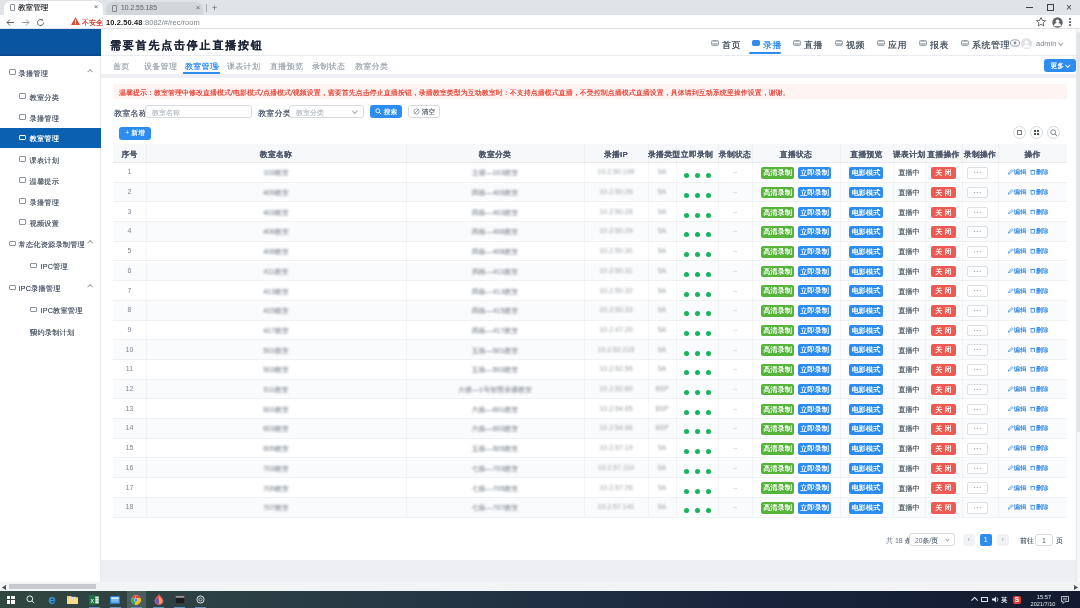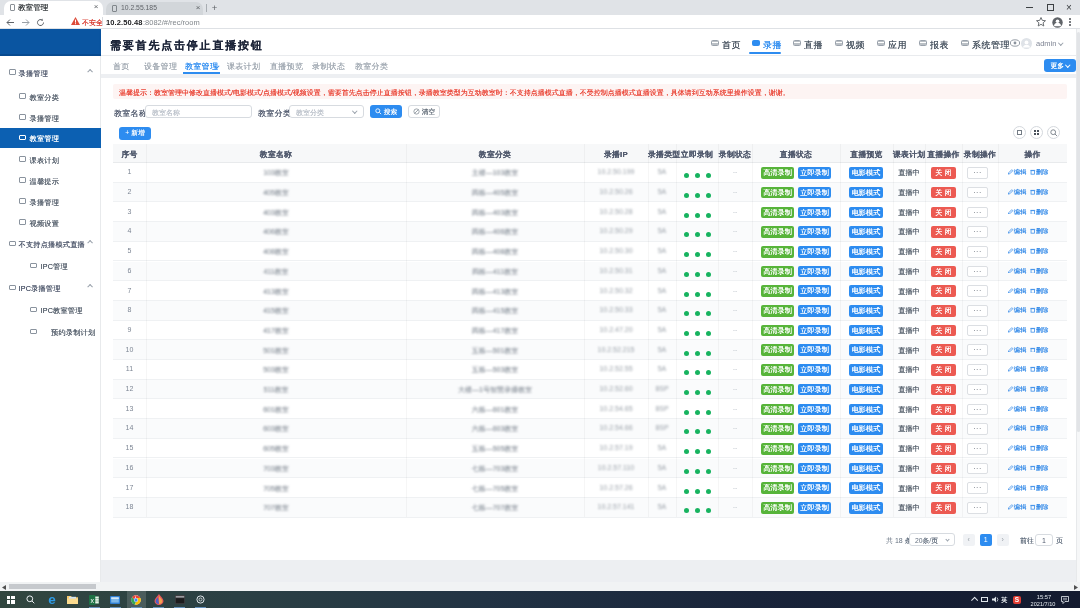--- a/index.html
+++ b/index.html
@@ -69,30 +69,30 @@
 <div class="abs" style="left:19px;top:156.3px;width:7px;height:5.6px;border:0.9px solid #8a939e;border-radius:1px;"></div>
 <div class="abs cjk" style="left:29.5px;top:155.5px;font-size:7.2px;letter-spacing:0.2px;color:#56606d;white-space:nowrap;">课表计划</div>
 <div class="abs" style="left:19px;top:177.3px;width:7px;height:5.6px;border:0.9px solid #8a939e;border-radius:1px;"></div>
 <div class="abs cjk" style="left:29.5px;top:176.5px;font-size:7.2px;letter-spacing:0.2px;color:#56606d;white-space:nowrap;">温馨提示</div>
 <div class="abs" style="left:19px;top:198.3px;width:7px;height:5.6px;border:0.9px solid #8a939e;border-radius:1px;"></div>
 <div class="abs cjk" style="left:29.5px;top:197.5px;font-size:7.2px;letter-spacing:0.2px;color:#56606d;white-space:nowrap;">录播管理</div>
 <div class="abs" style="left:19px;top:219.3px;width:7px;height:5.6px;border:0.9px solid #8a939e;border-radius:1px;"></div>
 <div class="abs cjk" style="left:29.5px;top:218.5px;font-size:7.2px;letter-spacing:0.2px;color:#56606d;white-space:nowrap;">视频设置</div>
 <div class="abs" style="left:88px;top:241px;color:#9aa2ac;font-size:4px;line-height:3.5px;"><span class="chevup"></span></div>
 <div class="abs" style="left:8.5px;top:240.8px;width:7px;height:5.6px;border:0.9px solid #8a939e;border-radius:1px;"></div>
-<div class="abs cjk" style="left:18.5px;top:240px;font-size:7.2px;letter-spacing:0.2px;color:#515a6e;white-space:nowrap;">不支持点播模式直播</div>
+<div class="abs cjk" style="left:18.5px;top:240px;font-size:7.2px;letter-spacing:0.2px;color:#515a6e;white-space:nowrap;">常态化资源录制管理</div>
 <div class="abs" style="left:30px;top:262.8px;width:7px;height:5.6px;border:0.9px solid #8a939e;border-radius:1px;"></div>
 <div class="abs cjk" style="left:40.5px;top:262px;font-size:7.2px;letter-spacing:0.2px;color:#56606d;white-space:nowrap;">IPC管理</div>
 <div class="abs" style="left:88px;top:285px;color:#9aa2ac;font-size:4px;line-height:3.5px;"><span class="chevup"></span></div>
 <div class="abs" style="left:8.5px;top:284.8px;width:7px;height:5.6px;border:0.9px solid #8a939e;border-radius:1px;"></div>
 <div class="abs cjk" style="left:18.5px;top:284px;font-size:7.2px;letter-spacing:0.2px;color:#515a6e;white-space:nowrap;">IPC录播管理</div>
 <div class="abs" style="left:30px;top:306.8px;width:7px;height:5.6px;border:0.9px solid #8a939e;border-radius:1px;"></div>
 <div class="abs cjk" style="left:40.5px;top:306px;font-size:7.2px;letter-spacing:0.2px;color:#56606d;white-space:nowrap;">IPC教室管理</div>
 <div class="abs" style="left:30px;top:328.8px;width:7px;height:5.6px;border:0.9px solid #8a939e;border-radius:1px;"></div>
-<div class="abs cjk" style="left:51px;top:328px;font-size:7.2px;letter-spacing:0.2px;color:#56606d;white-space:nowrap;font-family:Liberation Serif, serif;">预约录制计划</div>
+<div class="abs cjk" style="left:30px;top:328px;font-size:7.2px;letter-spacing:0.2px;color:#56606d;white-space:nowrap;font-family:Liberation Serif, serif;">预约录制计划</div>
 <div class="abs" style="left:101px;top:29px;width:979px;height:27px;background:#fff;border-bottom:1px solid #e9ebee;box-shadow:0 1px 2px rgba(0,0,0,0.06);"></div>
 <div class="abs cjk" style="left:110px;top:38px;font-size:11px;font-weight:bold;color:#1c2438;letter-spacing:1.8px;">需要首先点击停止直播按钮</div>
 <div class="abs" style="left:711px;top:39.5px;width:8px;height:6px;border:1px solid #9aa2ac;border-radius:1.5px;background:linear-gradient(180deg,rgba(130,140,150,0.55) 0 1.5px,transparent 1.5px 2.5px,rgba(130,140,150,0.55) 2.5px 4px,transparent 4px);"></div>
 <div class="abs cjk" style="left:722px;top:38.5px;font-size:9px;letter-spacing:0.5px;color:#4b5663;white-space:nowrap;">首页</div>
 <div class="abs" style="left:752px;top:39.5px;width:8px;height:6px;border:1px solid #2d8cf0;border-radius:1.5px;background:#2d8cf0;"></div>
 <div class="abs cjk" style="left:763px;top:38.5px;font-size:9px;letter-spacing:0.5px;color:#2d8cf0;white-space:nowrap;">录播</div>
 <div class="abs" style="left:793px;top:39.5px;width:8px;height:6px;border:1px solid #9aa2ac;border-radius:1.5px;background:linear-gradient(180deg,rgba(130,140,150,0.55) 0 1.5px,transparent 1.5px 2.5px,rgba(130,140,150,0.55) 2.5px 4px,transparent 4px);"></div>
 <div class="abs cjk" style="left:804px;top:38.5px;font-size:9px;letter-spacing:0.5px;color:#4b5663;white-space:nowrap;">直播</div>
 <div class="abs" style="left:835px;top:39.5px;width:8px;height:6px;border:1px solid #9aa2ac;border-radius:1.5px;background:linear-gradient(180deg,rgba(130,140,150,0.55) 0 1.5px,transparent 1.5px 2.5px,rgba(130,140,150,0.55) 2.5px 4px,transparent 4px);"></div>
 <div class="abs cjk" style="left:846px;top:38.5px;font-size:9px;letter-spacing:0.5px;color:#4b5663;white-space:nowrap;">视频</div>

